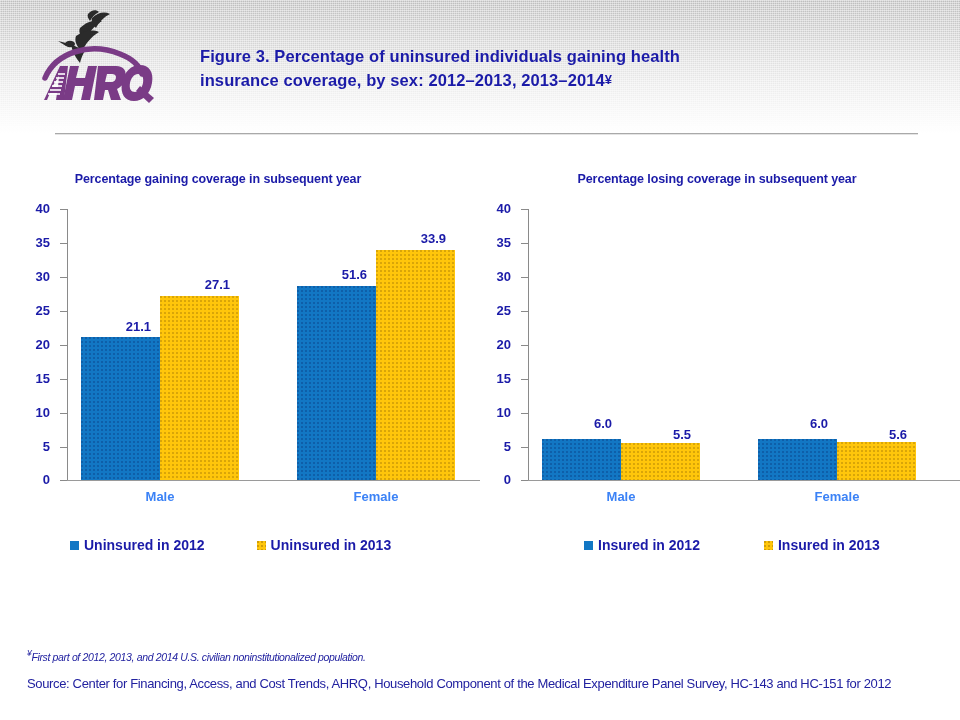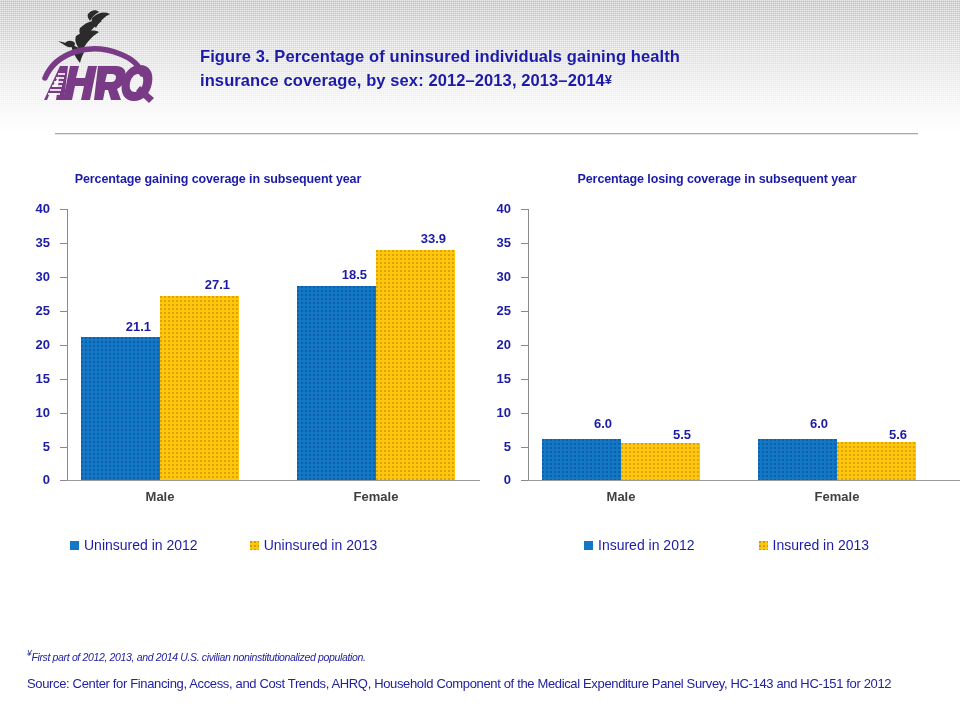--- a/index.html
+++ b/index.html
@@ -154,21 +154,21 @@
     position: absolute;
     color: #1b1ba8;
     font-size: 13px;
     font-weight: bold;
     text-align: right;
     width: 60px;
   }
 
   .cat-label {
     position: absolute;
-    color: #404040;
+    color: #3b82f6;
     font-size: 13px;
     font-weight: bold;
     text-align: center;
     width: 120px;
   }
 
   
   .legend {
     position: absolute;
     top: 534px;
@@ -192,21 +192,21 @@
   }
   .legend-swatch.blue { background-color: #1277c4; }
   .legend-swatch.gold {
     background-color: #ffc60b;
     background-image: radial-gradient(circle at 1px 1px, rgba(120,80,0,.35) 0.9px, transparent 1px);
     background-size: 4px 4px;
   }
   .legend-text {
     color: #1b1ba8;
     font-size: 14px;
-    font-weight: normal;
+    font-weight: bold;
   }
   .legend-gap { width: 52px; flex: none; }
   #legend-right .legend-gap { width: 64px; }
 
   
   #footnote {
     position: absolute;
     left: 27px;
     top: 646px;
     width: 900px;
@@ -308,21 +308,21 @@
     <div class="bar blue" style="left:81px; bottom:44px; width:79px; height:143px;"></div>
 
     <div class="bar gold" style="left:160px; bottom:44px; width:79px; height:184px;"></div>
 
     <div class="bar blue" style="left:297px; bottom:44px; width:79px; height:194px;"></div>
 
     <div class="bar gold" style="left:376px; bottom:44px; width:79px; height:230px;"></div>
 
     <div class="bar-label" style="left:91px; top:155px;">21.1</div>
     <div class="bar-label" style="left:170px; top:113px;">27.1</div>
-    <div class="bar-label" style="left:307px; top:103px;">18.5</div>
+    <div class="bar-label" style="left:307px; top:103px;">51.6</div>
     <div class="bar-label" style="left:386px; top:67px;">33.9</div>
 
     <div class="cat-label" style="left:100px; top:325px;">Male</div>
     <div class="cat-label" style="left:316px; top:325px;">Female</div>
   </div>
 </div>
 
 <div class="panel" id="panel-right">
   <div class="panel-title">Percentage losing coverage in subsequent year</div>
 

